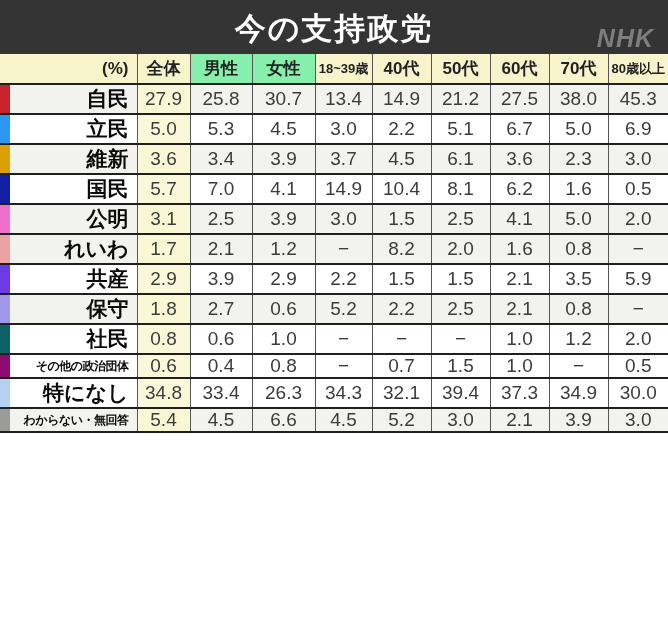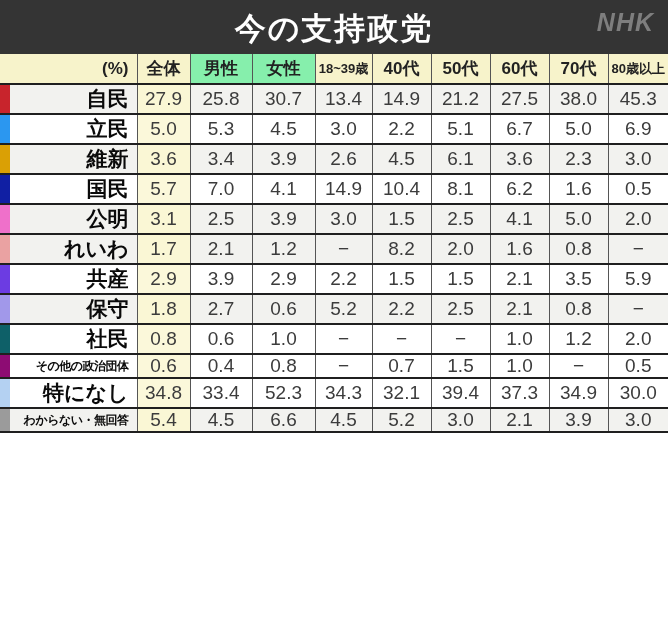--- a/index.html
+++ b/index.html
@@ -24,21 +24,21 @@
     color: #ffffff;
     font-size: 31px;
     font-weight: bold;
     letter-spacing: 2px;
     line-height: 1;
     padding-top: 2px;
   }
   .nhk-logo {
     position: absolute;
     right: 14px;
-    top: 8px;
+    top: 24px;
     color: #7e7e7e;
     font-size: 25px;
     font-weight: bold;
     font-style: italic;
     letter-spacing: 1px;
   }
   table {
     width: 668px;
     border-collapse: collapse;
     table-layout: fixed;
@@ -150,21 +150,21 @@
         <td class="val">5.1</td>
         <td class="val">6.7</td>
         <td class="val">5.0</td>
         <td class="val">6.9</td>
       </tr>
       <tr class="shade">
         <td class="party"><span class="bar" style="background: rgb(218, 160, 5);"></span><span>維新</span></td>
         <td class="val zentai">3.6</td>
         <td class="val">3.4</td>
         <td class="val">3.9</td>
-        <td class="val">2.6</td>
+        <td class="val">3.7</td>
         <td class="val">4.5</td>
         <td class="val">6.1</td>
         <td class="val">3.6</td>
         <td class="val">2.3</td>
         <td class="val">3.0</td>
       </tr>
       <tr>
         <td class="party"><span class="bar" style="background: rgb(16, 31, 163);"></span><span>国民</span></td>
         <td class="val zentai">5.7</td>
         <td class="val">7.0</td>
@@ -245,21 +245,21 @@
         <td class="val">0.7</td>
         <td class="val">1.5</td>
         <td class="val">1.0</td>
         <td class="val">−</td>
         <td class="val">0.5</td>
       </tr>
       <tr>
         <td class="party"><span class="bar" style="background: rgb(180, 209, 242);"></span><span>特になし</span></td>
         <td class="val zentai">34.8</td>
         <td class="val">33.4</td>
-        <td class="val">52.3</td>
+        <td class="val">26.3</td>
         <td class="val">34.3</td>
         <td class="val">32.1</td>
         <td class="val">39.4</td>
         <td class="val">37.3</td>
         <td class="val">34.9</td>
         <td class="val">30.0</td>
       </tr>
       <tr class="shade">
         <td class="party small"><span class="bar" style="background: rgb(155, 155, 155);"></span><span>わからない・無回答</span></td>
         <td class="val zentai">5.4</td>

